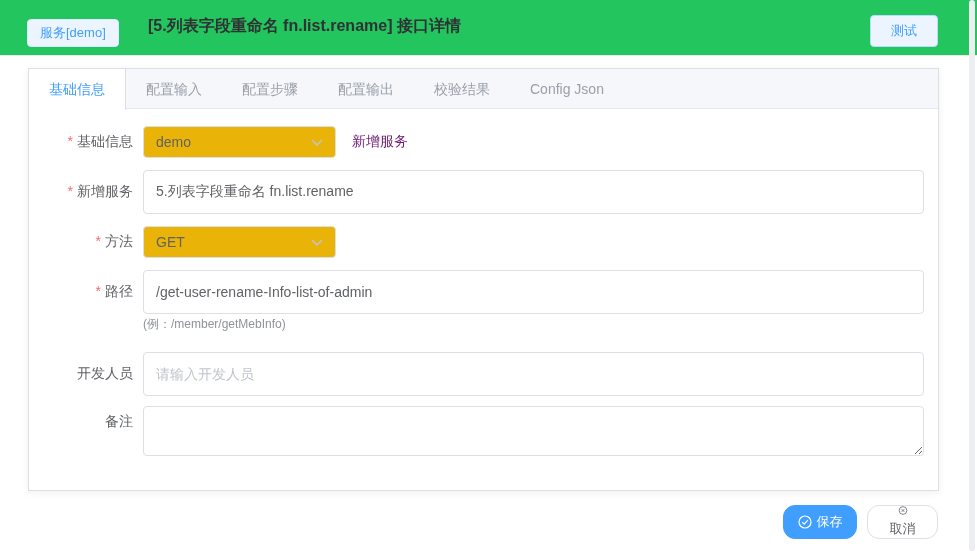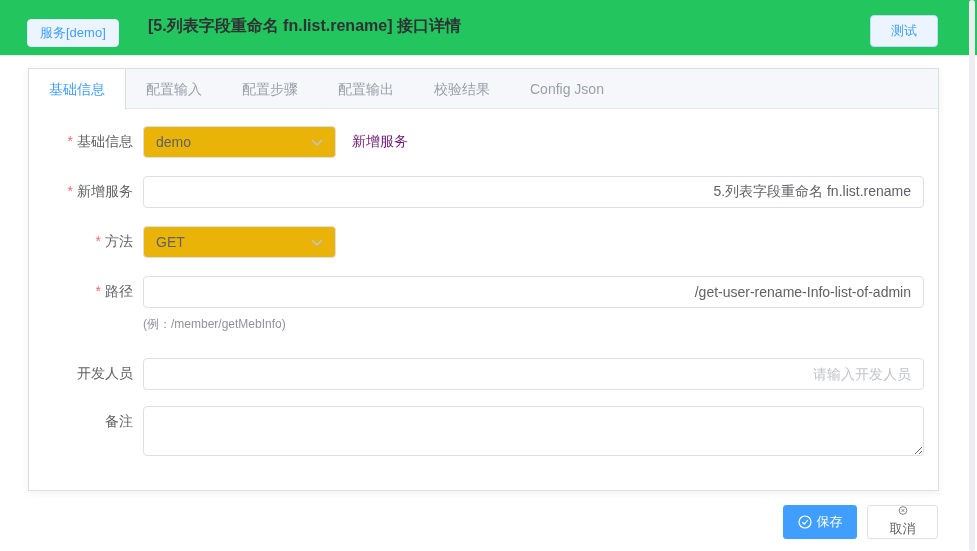--- a/index.html
+++ b/index.html
@@ -60,23 +60,23 @@
     position:absolute; left:0; height:32px;
     display:flex; align-items:center;
   }
   .row .label {
     width:104px; text-align:right; font-size:14px; color:#606266;
     flex:none; white-space:nowrap;
   }
   .req { color:#f56c6c; margin-right:4px; font-size:14px; }
   .ctl { margin-left:10px; }
   .text-input {
-    height:32px; border:1px solid #dcdfe6; border-radius:4px;
+    height:44px; border:1px solid #dcdfe6; border-radius:4px;
     padding:0 12px; font-size:14px; color:#606266; background:#fff;
-    font-family:"Liberation Sans", sans-serif; outline:none;text-align:right;
+    font-family:"Liberation Sans", sans-serif; outline:none;
   }
   .text-input::placeholder { color:#c0c4cc; }
   .wide { width:781px; }
   .select-box {
     width:193px; height:32px; border:1px solid #dcdfe6; border-radius:4px;
     background:#eab308; display:flex; align-items:center; justify-content:space-between;
     padding:0 12px; font-size:14px; color:#606266; cursor:pointer;
   }
   .chevron { flex:none; margin-left:8px; display:block; }
   .add-link {
@@ -89,21 +89,21 @@
   }
   .remark-area {
     position:absolute; left:114px; top:337px; width:781px; height:50px;
     border:1px solid #dcdfe6; border-radius:4px; resize:vertical;
     font-family:"Liberation Sans", sans-serif; font-size:14px; color:#606266;
     padding:5px 12px; outline:none;
   }
 
   
   .btn {
-    position:absolute; top:505px; height:34px; border-radius:3px;
+    position:absolute; top:505px; height:34px; border-radius:12px;
     font-size:13px; display:flex; align-items:center; justify-content:center;
     gap:5px; cursor:pointer;
   }
   .btn-save {
     left:783px; width:74px;
     background:#409eff; border:1px solid #409eff; color:#fff;
   }
   .btn-cancel {
     left:867px; width:71px;
     background:#fff; border:1px solid #dcdfe6; color:#606266;flex-direction:column;

